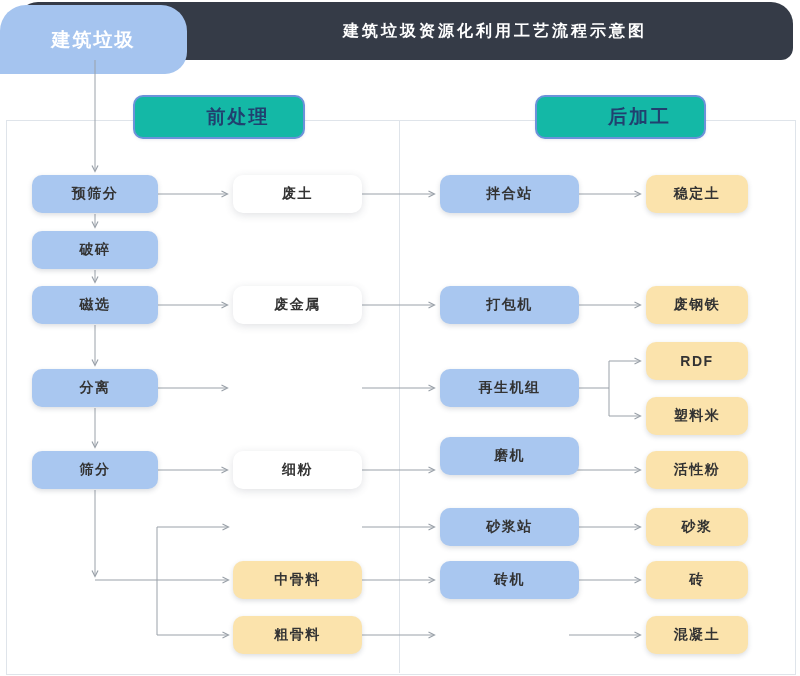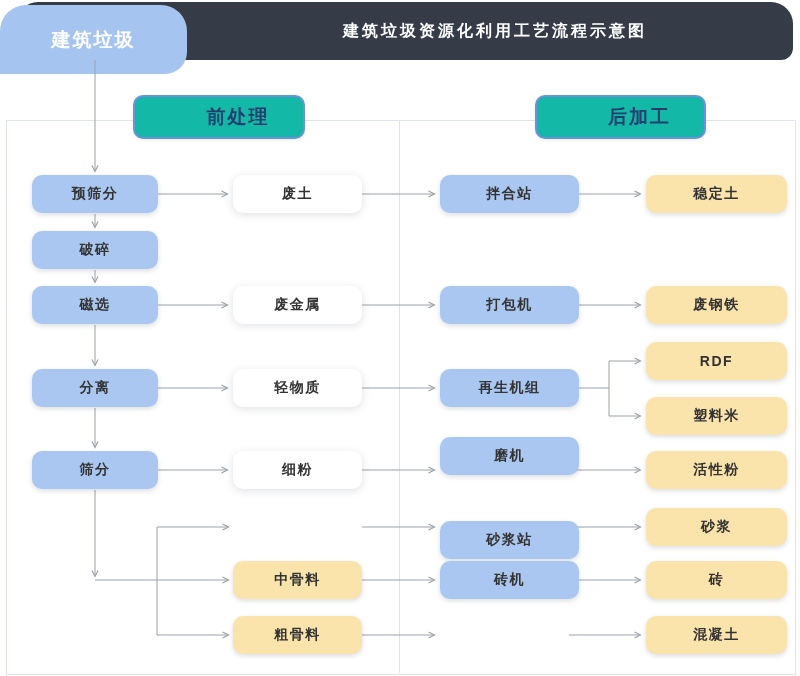--- a/index.html
+++ b/index.html
@@ -51,21 +51,21 @@
     display:flex;align-items:center;justify-content:center;
     font-size:14px;font-weight:600;color:var(--node-text);letter-spacing:1.5px;
     box-shadow:0 2px 5px rgba(60,70,90,0.18);
   }
   .node.blue{background:var(--node-blue);}
   .node.yellow{background:var(--node-yellow);}
   .node.white{background:var(--node-white);box-shadow:0 2px 8px rgba(60,70,90,0.16);}
   .c1{left:32px;width:126px;}
   .c2{left:233px;width:129px;text-align:center;}
   .c3{left:440px;width:139px;}
-  .c4{left:646px;width:141px;}
+  .c4{left:646px;width:102px;}
   svg.wires{position:absolute;left:0;top:0;}
 </style>
 </head>
 <body>
 
 <div class="canvas">
 
   <div class="topbar"></div>
   <div class="topbar-title">建筑垃圾资源化利用工艺流程示意图</div>
   <div class="tag">建筑垃圾</div>
@@ -125,30 +125,29 @@
   <div class="section-label" id="sec-post">后加工</div>
 
   <div class="node blue c1" style="top:175px">预筛分</div>
   <div class="node blue c1" style="top:231px">破碎</div>
   <div class="node blue c1" style="top:286px">磁选</div>
   <div class="node blue c1" style="top:369px">分离</div>
   <div class="node blue c1" style="top:451px">筛分</div>
 
   <div class="node white c2" style="top:175px">废土</div>
   <div class="node white c2" style="top:286px">废金属</div>
-  <div class="node white c2" style="top:369px">轻物质</div>
   <div class="node white c2" style="top:451px">细粉</div>
   <div class="node yellow c2" style="top:561px">中骨料</div>
   <div class="node yellow c2" style="top:616px">粗骨料</div>
 
   <div class="node blue c3" style="top:175px">拌合站</div>
   <div class="node blue c3" style="top:286px">打包机</div>
   <div class="node blue c3" style="top:369px">再生机组</div>
   <div class="node blue c3" style="top:437px">磨机</div>
-  <div class="node blue c3" style="top:521px">砂浆站</div>
+  <div class="node blue c3" style="top:508px">砂浆站</div>
   <div class="node blue c3" style="top:561px">砖机</div>
 
   <div class="node yellow c4" style="top:175px">稳定土</div>
   <div class="node yellow c4" style="top:342px">RDF</div>
   <div class="node yellow c4" style="top:286px">废钢铁</div>
   <div class="node yellow c4" style="top:397px">塑料米</div>
   <div class="node yellow c4" style="top:451px">活性粉</div>
   <div class="node yellow c4" style="top:508px">砂浆</div>
   <div class="node yellow c4" style="top:561px">砖</div>
   <div class="node yellow c4" style="top:616px">混凝土</div>

